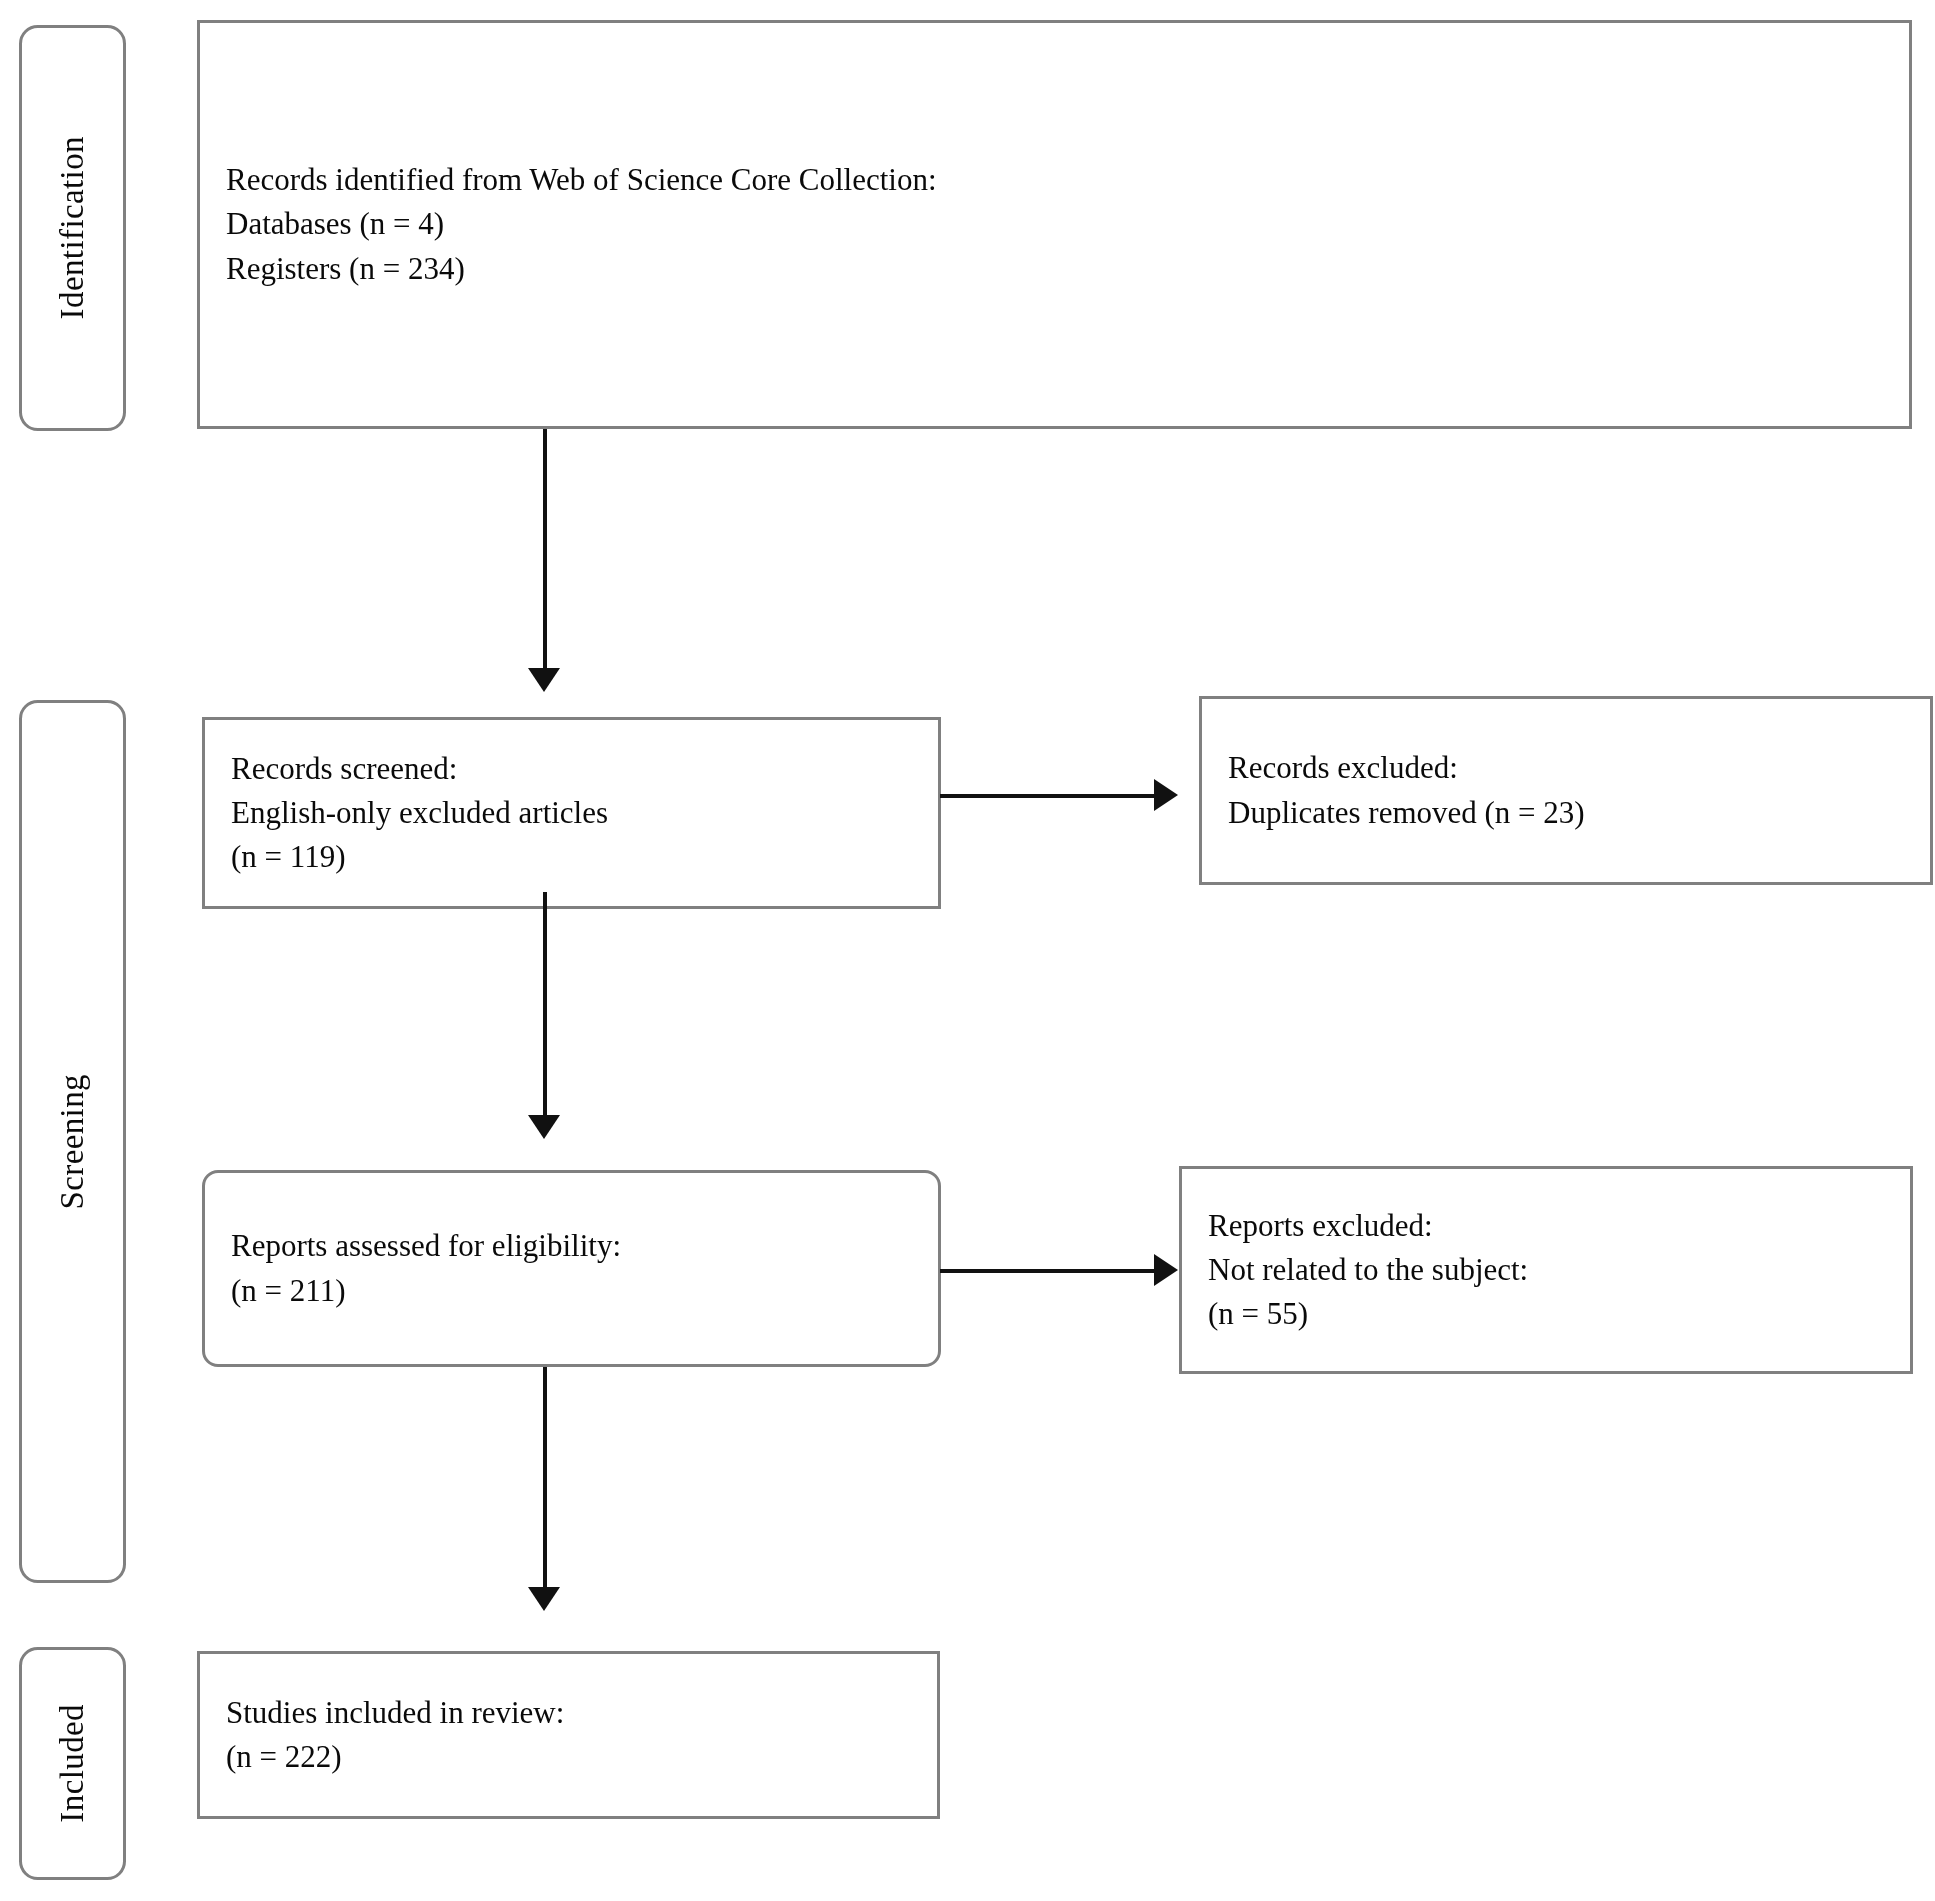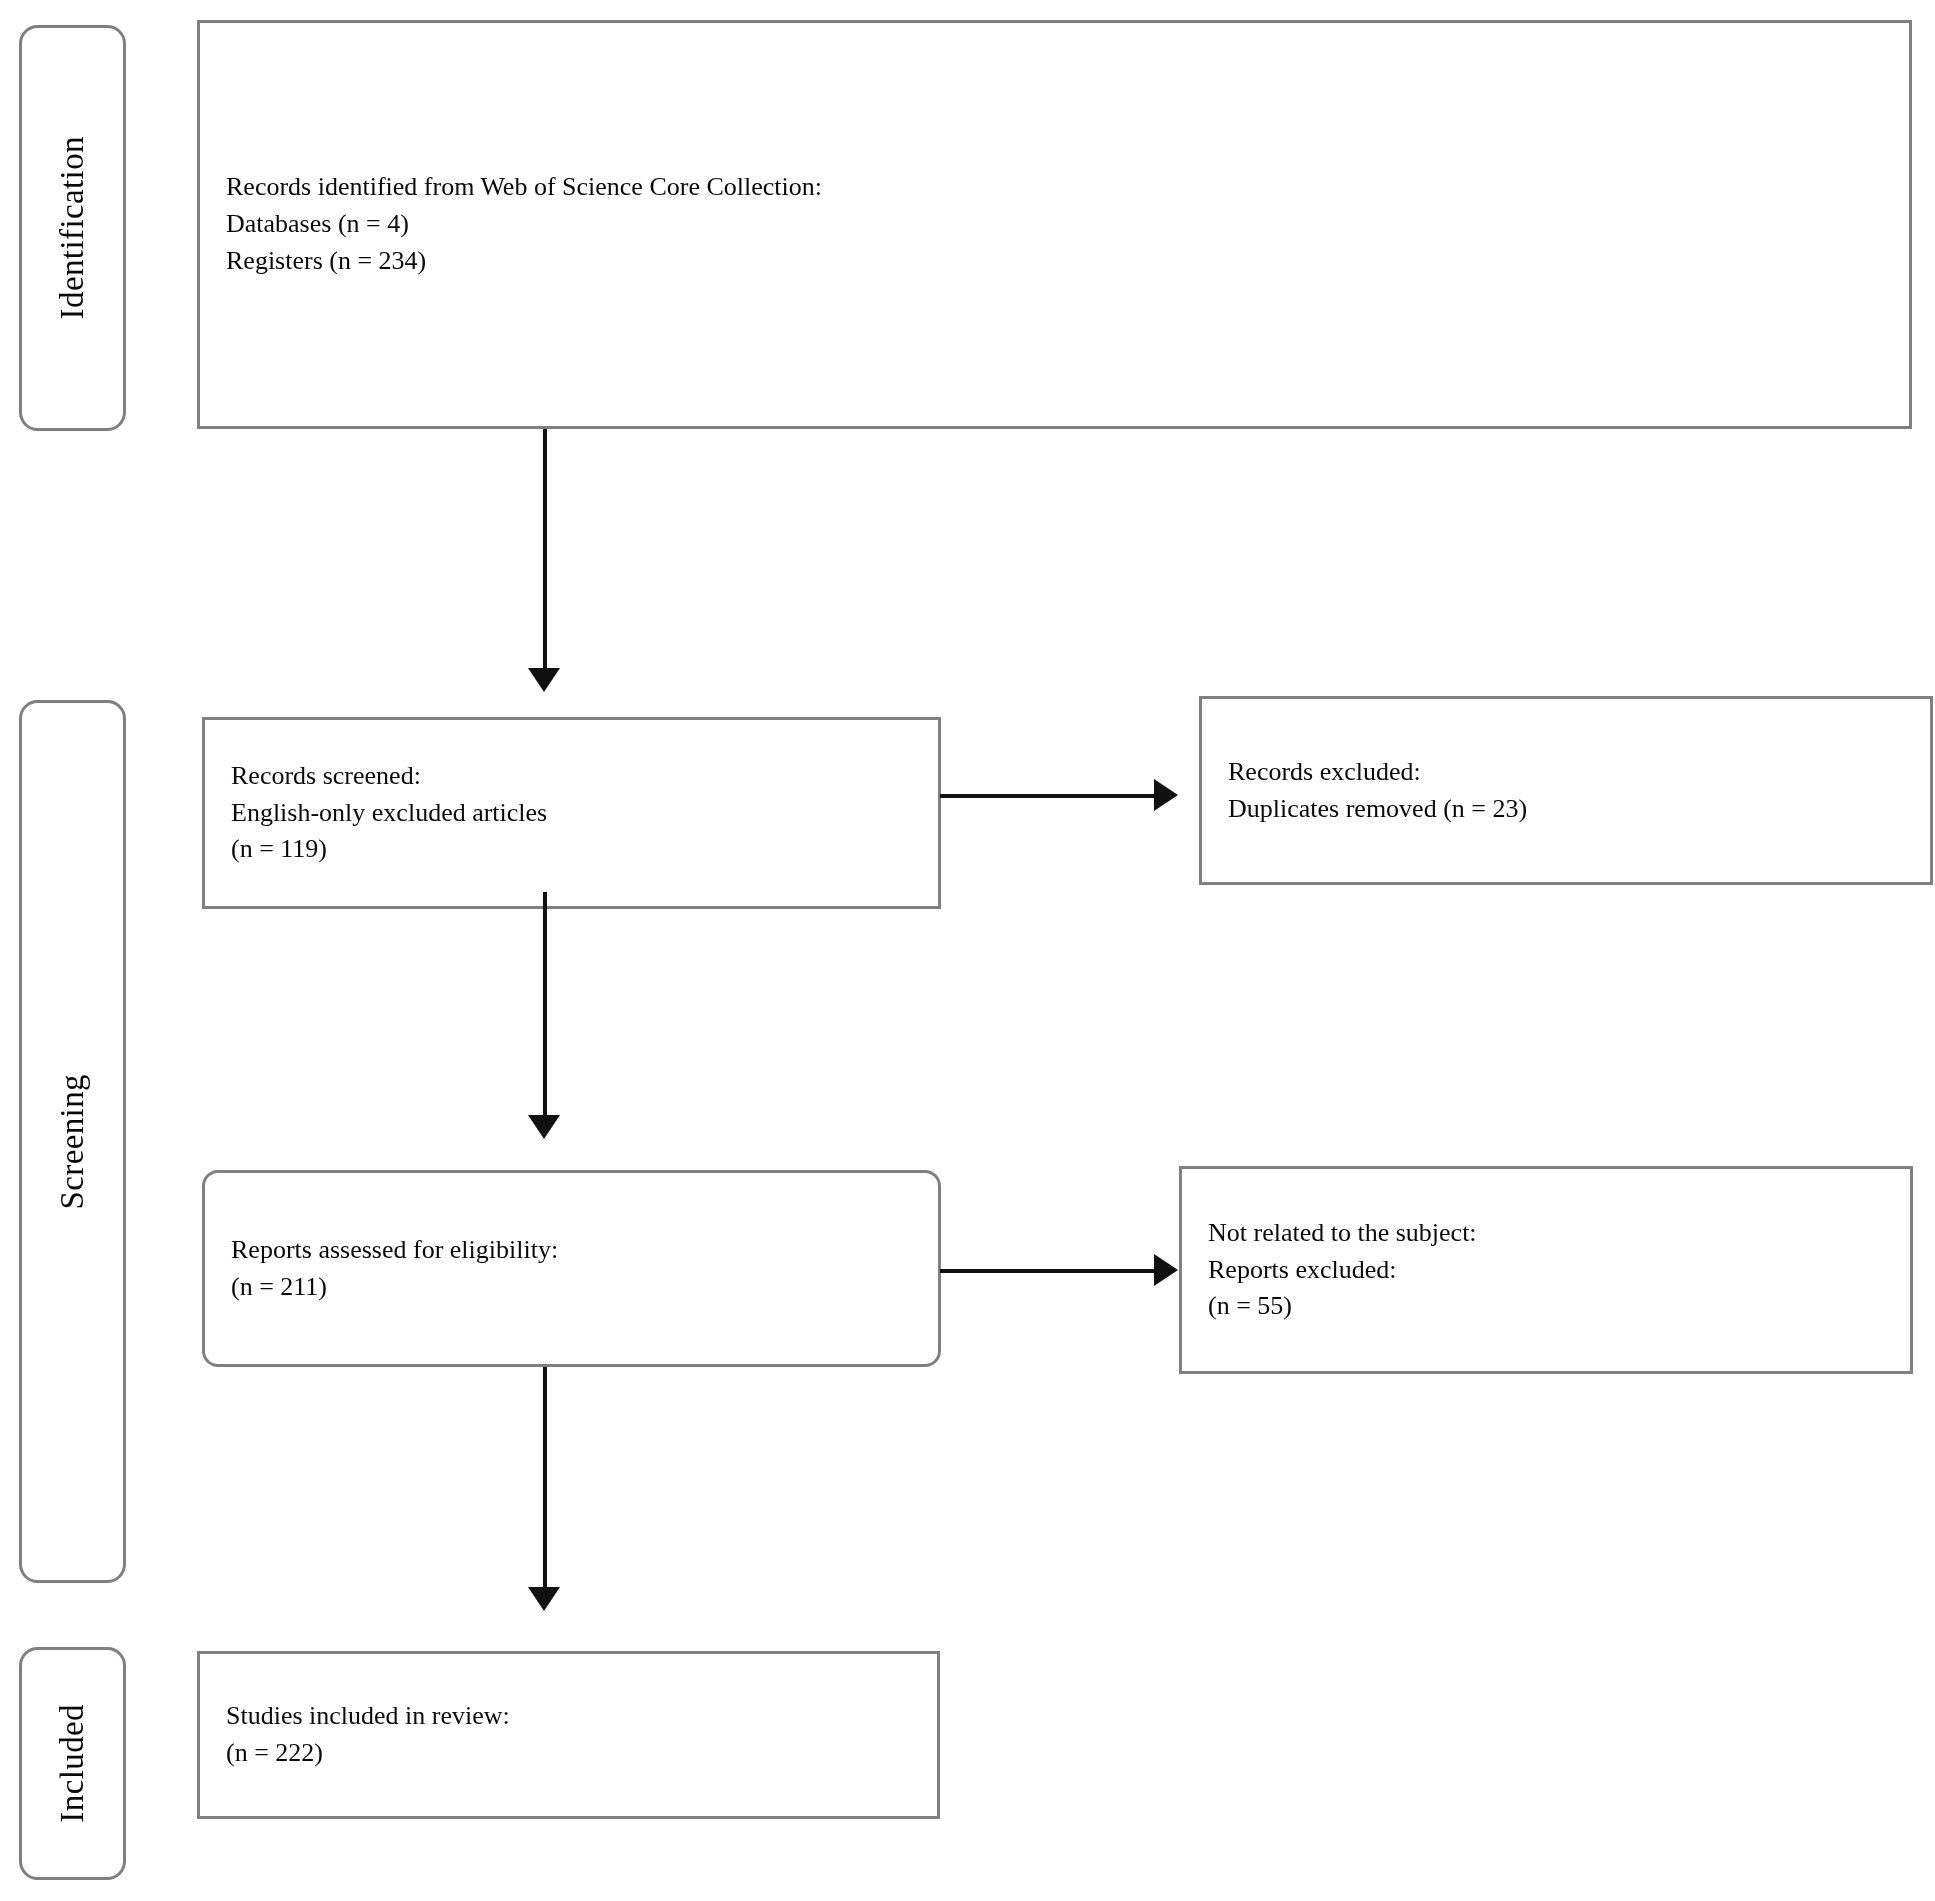--- a/index.html
+++ b/index.html
@@ -45,21 +45,21 @@
     background: #ffffff;
     border: 3.6px solid #808080;
     display: flex;
     flex-direction: column;
     justify-content: center;
   }
   .flow-box .box-lines {
     padding: 0 26px;
   }
   .flow-box .line {
-    font-size: 26px;
+    font-size: 31px;
     line-height: 1.42;
     color: #0a0a0a;
     white-space: nowrap;
   }
 
   
   .arrow-v, .arrow-h {
     position: absolute;
   }
   .arrow-v .shaft {
@@ -163,22 +163,22 @@
     </div>
   </div>
 
   <div class="arrow-h" style="left:940px; top:1254px; width:238px; height:33px;">
     <div class="shaft" style="width:215px;"></div>
     <div class="head"></div>
   </div>
 
   <div class="flow-box" style="left:1179px; top:1166px; width:734px; height:208px;">
     <div class="box-lines">
+      <div class="line">Reports excluded:</div>
       <div class="line">Not related to the subject:</div>
-      <div class="line">Reports excluded:</div>
       <div class="line">(n = 55)</div>
     </div>
   </div>
 
   <div class="arrow-v" style="left:528px; top:1367px; width:33px; height:244px;">
     <div class="shaft" style="height:220px;"></div>
     <div class="head"></div>
   </div>
 
   <div class="flow-box" style="left:197px; top:1651px; width:743px; height:168px;">

